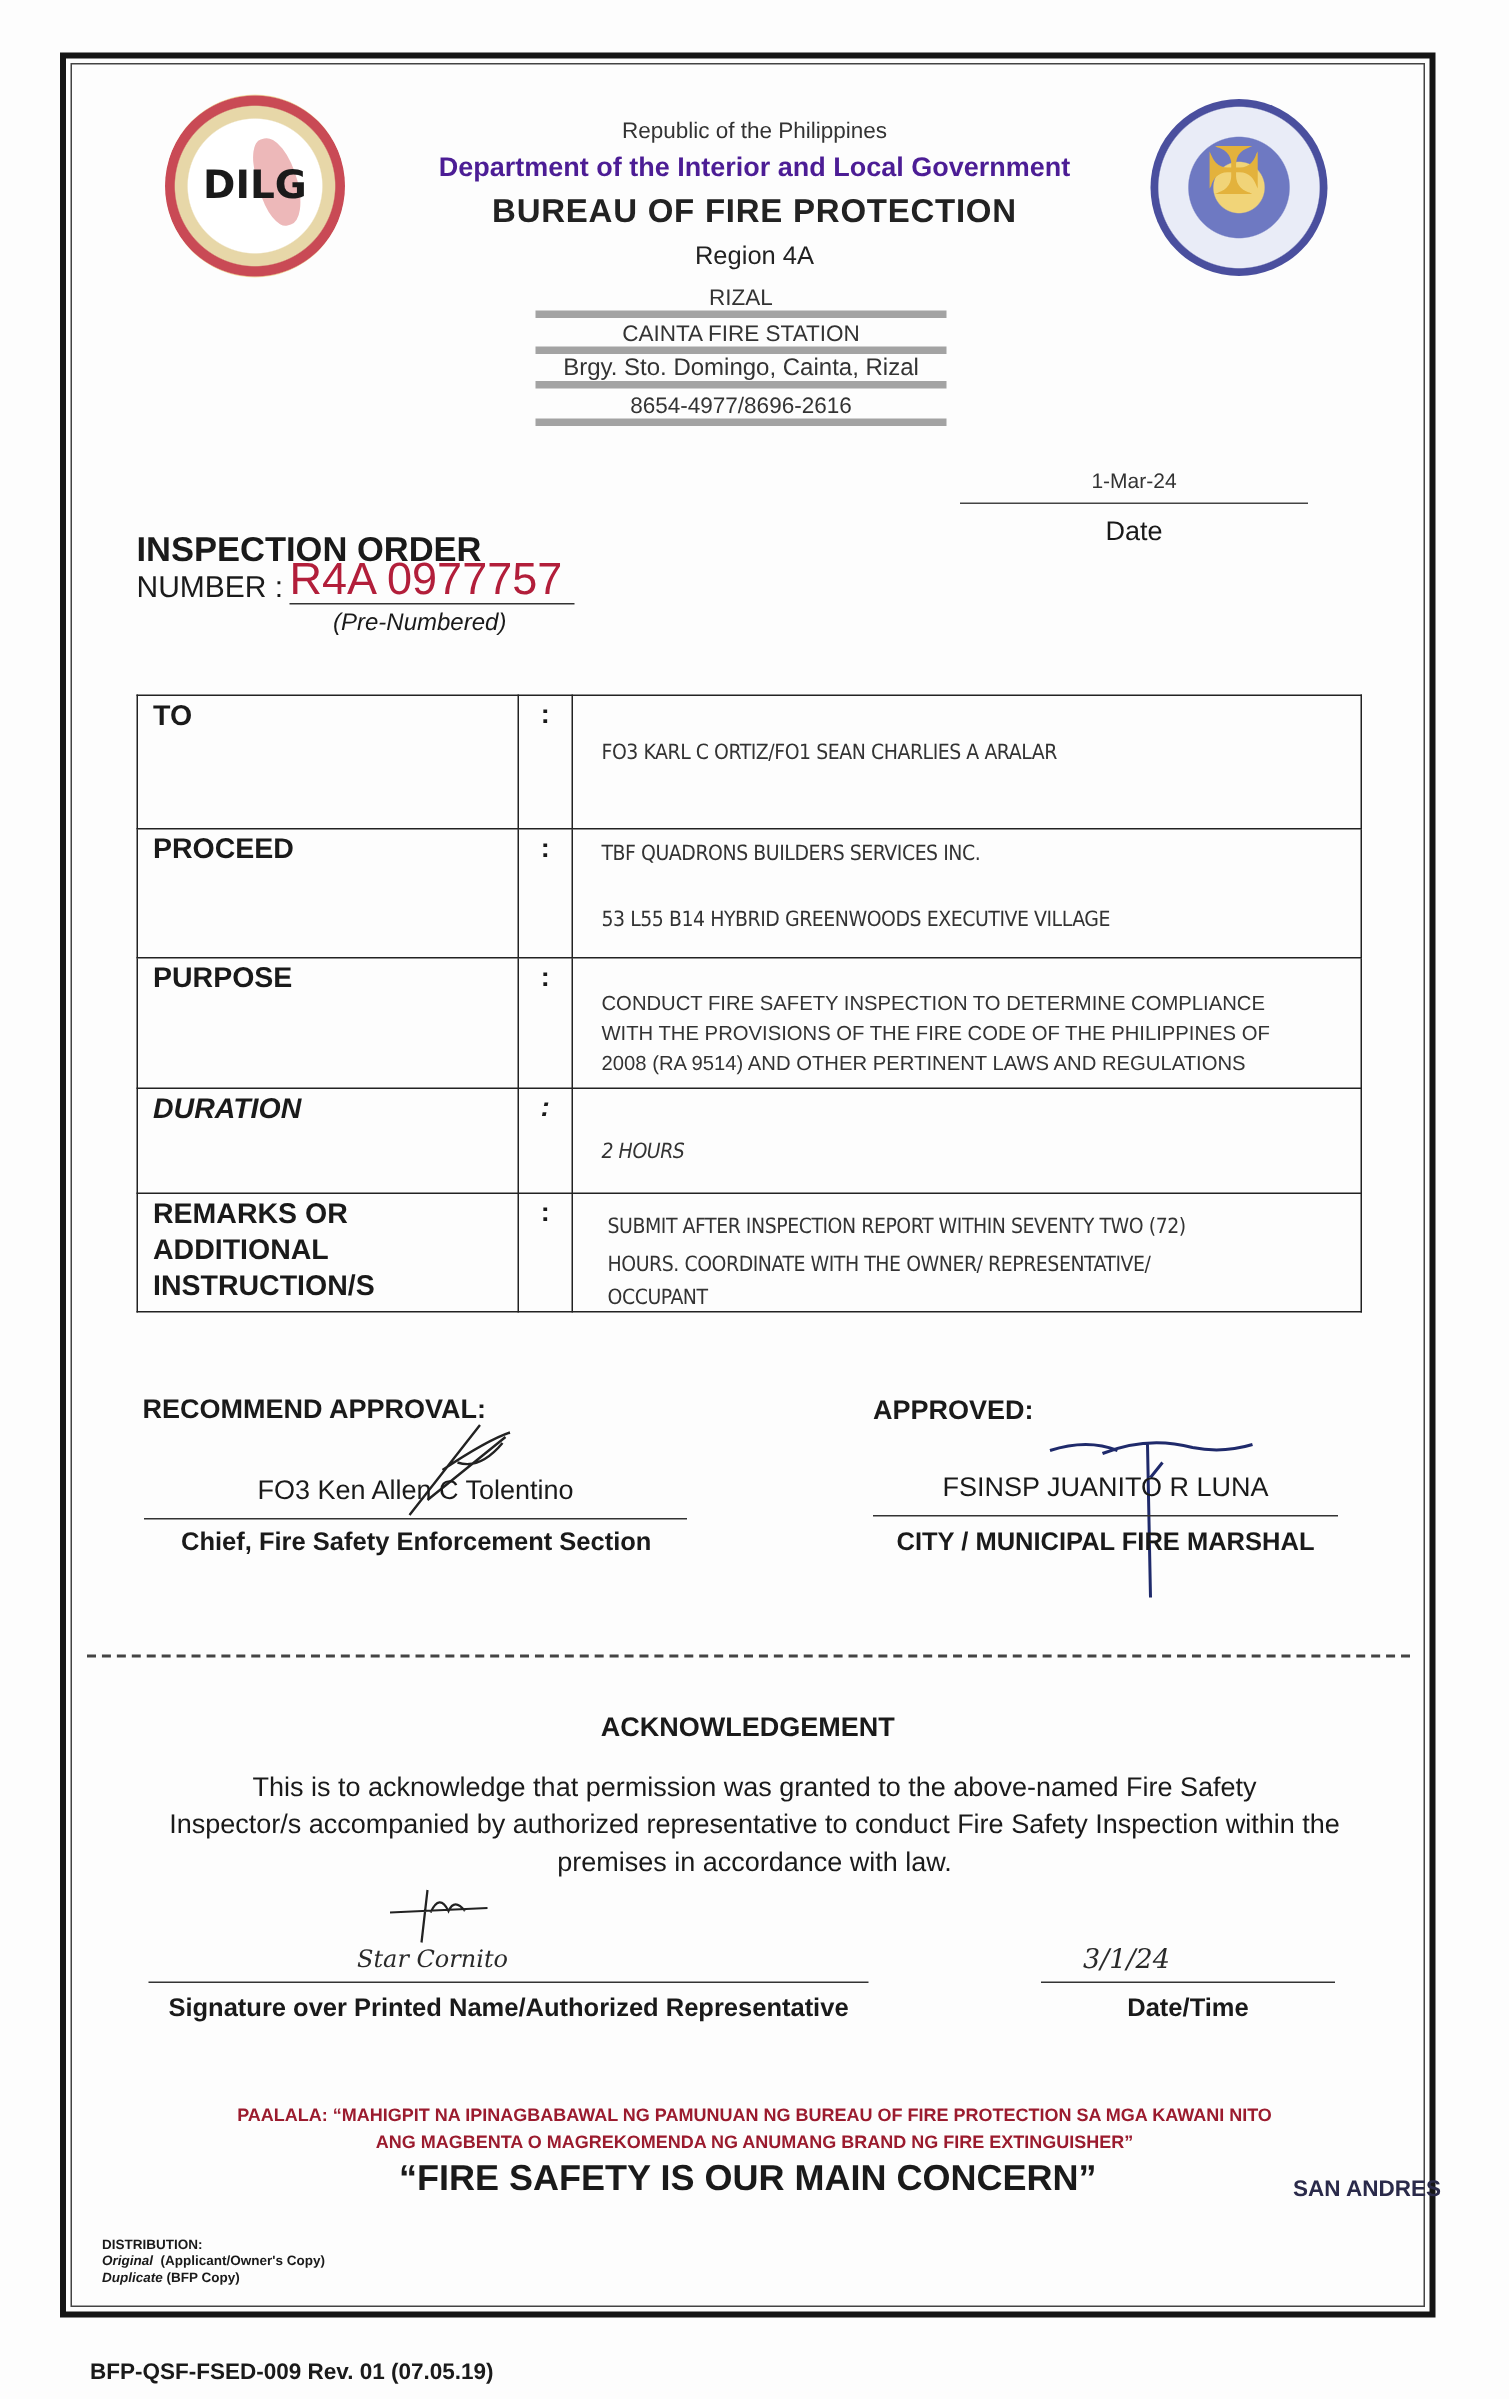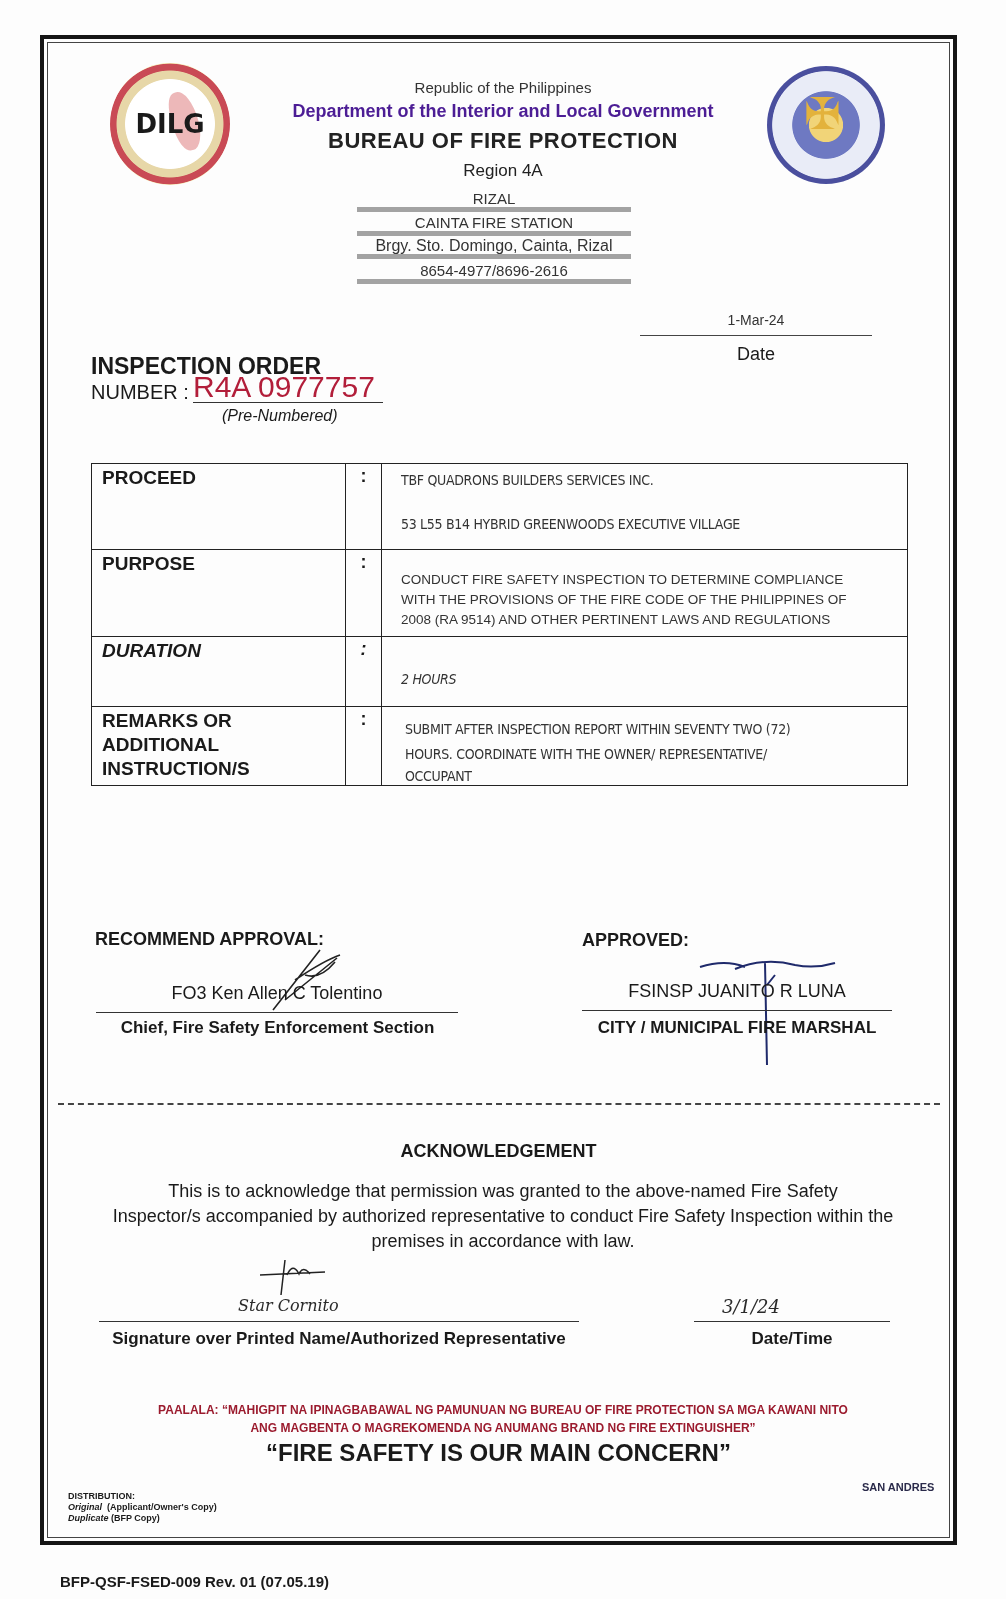--- a/index.html
+++ b/index.html
@@ -83,21 +83,21 @@
   .ack-sig-line { left: 99px; top: 1321px; width: 480px; border-top: 1.5px solid #333; }
   .ack-sig-lbl { left: 99px; top: 1329px; width: 480px; text-align: center; font-size: 17px; font-weight: bold; }
   .ack-date-line { left: 694px; top: 1321px; width: 196px; border-top: 1.5px solid #333; }
   .ack-date-lbl { left: 694px; top: 1329px; width: 196px; text-align: center; font-size: 17px; font-weight: bold; }
   .hand { font-family: "DejaVu Serif", serif; font-style: italic; color: #2a2a2a; }
 
   
   .paalala { left: 60px; width: 886px; top: 1401px; text-align: center; font-size: 12px; font-weight: bold;
     color: #9b1b2e; line-height: 18px; }
   .motto { left: 47px; width: 903px; top: 1439px; text-align: center; font-size: 24px; font-weight: bold; }
-  .san-andres { left: 862px; top: 1451px; font-size: 11px; font-weight: bold; color: #2a2a4a; margin-top: 30px; }
+  .san-andres { left: 862px; top: 1451px; font-size: 15px; font-weight: bold; color: #2a2a4a; }
   .distrib { left: 68px; top: 1491px; font-size: 9px; line-height: 11px; }
   .distrib b { font-weight: bold; }
   .distrib i { font-style: italic; font-weight: bold; }
   .form-code { left: 60px; top: 1573px; font-size: 15px; font-weight: bold; }
 </style>
 </head>
 <body>
 
 <div class="outer-frame"></div>
 <div class="inner-frame"></div>
@@ -122,20 +122,27 @@
 <div class="abs date-val">1-Mar-24</div>
 <div class="abs date-lbl">Date</div>
 
 <div class="abs io-title">INSPECTION ORDER</div>
 <div class="abs io-num-lbl">NUMBER :</div>
 <div class="abs io-num">R4A 0977757</div>
 <div class="abs io-pre">(Pre-Numbered)</div>
 
 <table class="order-table">
   <tbody>
+      <tr class="r-to">
+    <td class="lbl">TO</td>
+    <td class="sep">:</td>
+    <td class="val">
+      <p style="margin-top:28px">FO3 KARL C ORTIZ/FO1 SEAN CHARLIES A ARALAR</p>
+    </td>
+  </tr>
   <tr class="r-proceed">
     <td class="lbl">PROCEED</td>
     <td class="sep">:</td>
     <td class="val">
       <p style="margin-top:6px">TBF QUADRONS BUILDERS SERVICES INC.</p>
       <p style="margin-top:24px">53 L55 B14 HYBRID GREENWOODS EXECUTIVE VILLAGE</p>
     </td>
   </tr>
   <tr class="r-purpose">
     <td class="lbl">PURPOSE</td>

